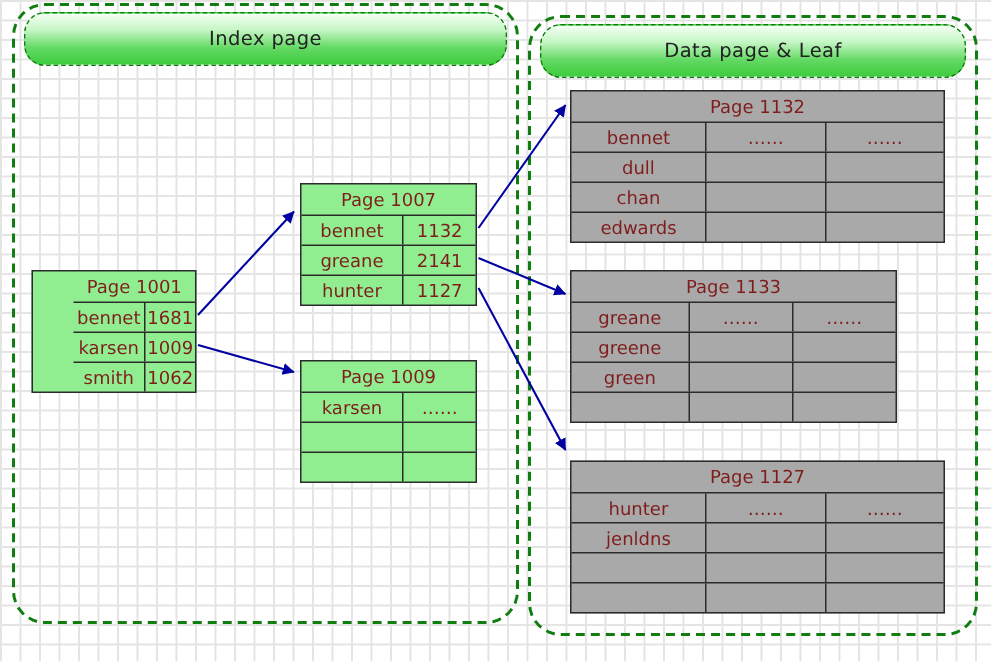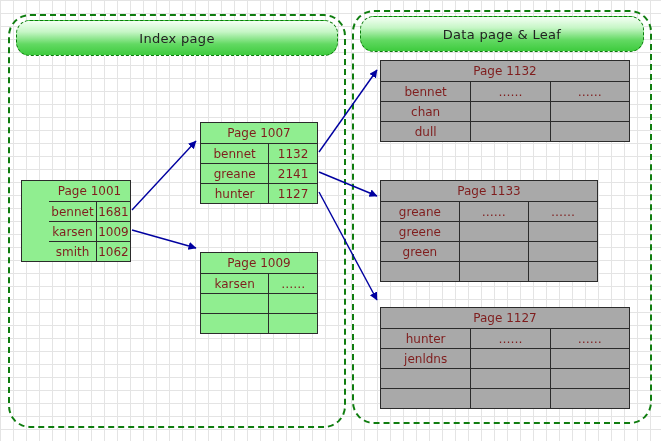--- a/index.html
+++ b/index.html
@@ -12,21 +12,21 @@
     background-image:
       linear-gradient(to right,#e4e4e4 1px,transparent 1px),
       linear-gradient(to bottom,#e4e4e4 1px,transparent 1px);
     background-size:13px 13px;
   }
 
   .container {
     position:absolute; border:2px dashed #0f7d0f; border-radius:22px;
     background:transparent;
   }
-  .container.left  { left:8px;   top:14px; width:338px; height:414px; }
+  .container.left  { left:8px;   top:2px; width:338px; height:414px; }
   .container.right { left:352px; top:10px; width:300px; height:414px; }
 
   .band {
     position:absolute; left:6px; right:6px; top:4px; height:36px;
     border:1px dashed #0a7a0a; border-radius:14px;
     background:linear-gradient(180deg,#f4fff4 0%,#c6f6c6 32%,#62d962 68%,#3ecb3e 100%);
     display:flex; align-items:center; justify-content:center;
     font-size:13px; color:#222222; letter-spacing:0.3px;
   }
 
@@ -102,21 +102,21 @@
     <div class="tr">
       <div class="td w2a">greane</div>
       <div class="td w2b">2141</div>
     </div>
     <div class="tr">
       <div class="td w2a">hunter</div>
       <div class="td w2b">1127</div>
     </div>
   </div>
 
-  <div class="tbl green" style="left:200px;top:252px;width:118px;">
+  <div class="tbl green" style="left:200px;top:240px;width:118px;">
     <div class="tr">
         <div class="td title-cell">Page 1009</div>
       </div>
     <div class="tr">
       <div class="td w2a">karsen</div>
       <div class="td w2b">……</div>
     </div>
     <div class="tr">
       <div class="td w2a"></div>
       <div class="td w2b"></div>
@@ -130,26 +130,31 @@
   <div class="tbl gray" style="left:380px;top:60px;width:250px;">
     <div class="tr">
         <div class="td title-cell">Page 1132</div>
       </div>
     <div class="tr">
       <div class="td w3a">bennet</div>
       <div class="td w3b">……</div>
       <div class="td w3b">……</div>
     </div>
     <div class="tr">
+      <div class="td w3a">dull</div>
+      <div class="td w3b"></div>
+      <div class="td w3b"></div>
+    </div>
+    <div class="tr">
       <div class="td w3a">chan</div>
       <div class="td w3b"></div>
       <div class="td w3b"></div>
     </div>
     <div class="tr">
-      <div class="td w3a">dull</div>
+      <div class="td w3a">edwards</div>
       <div class="td w3b"></div>
       <div class="td w3b"></div>
     </div>
   </div>
 
   <div class="tbl gray" style="left:380px;top:180px;width:218px;">
     <div class="tr">
         <div class="td title-cell">Page 1133</div>
       </div>
     <div class="tr">

